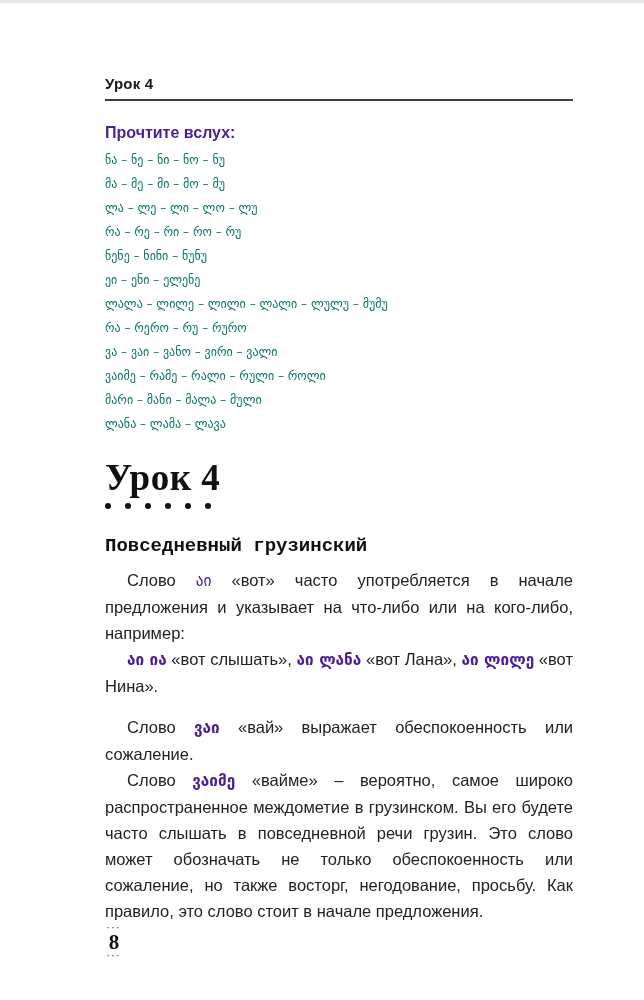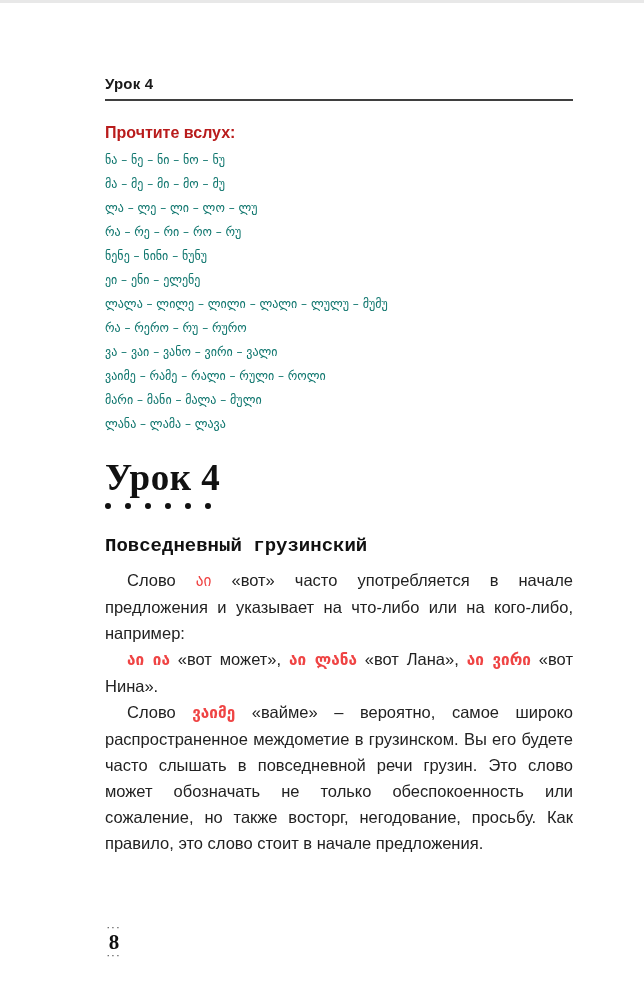--- a/index.html
+++ b/index.html
@@ -18,21 +18,21 @@
     margin-top:72px;
     font-size:15px;font-weight:700;color:#1a1a1a;
     letter-spacing:.2px;
   }
   .head-rule{
     margin-top:7px;height:2px;background:#3f3f3f;border:none;width:100%;
   }
   
   .instruction{
     margin:23px 0 6px 0;
-    font-size:16px;font-weight:700;color:#b91c1c;
+    font-size:16px;font-weight:700;color:#4c1d95;
   }
   .geo-lines{font-family:"DejaVu Sans",sans-serif;}
   .geo-line{
     font-size:12px;line-height:24px;color:#0f766e;
     white-space:nowrap;
   }
   
   .lesson-title{
     margin:20px 0 0 0;
     font-family:"Liberation Serif","DejaVu Serif",serif;
@@ -50,21 +50,21 @@
   
   .body-p{
     margin:0;
     font-size:16.5px;line-height:26px;
     text-align:justify;text-indent:22px;
     color:#222;
   }
   .body-p.gap{margin-top:15px;}
   .geo{
     font-family:"DejaVu Sans",sans-serif;
-    font-size:0.93em;color:#ef4444;
+    font-size:0.93em;color:#4c1d95;
   }
   .geo-b{font-weight:700;}
   
   .footer{
     position:absolute;left:101px;bottom:44px;
     text-align:center;width:26px;
     font-family:"Liberation Serif","DejaVu Serif",serif;
   }
   .folio-ornament{
     font-size:9px;line-height:6px;letter-spacing:2px;color:#1a1a1a;
@@ -107,21 +107,22 @@
         <span class="dot"></span>
         <span class="dot"></span>
         <span class="dot"></span>
         <span class="dot"></span>
       </div>
 
     <h2 class="section-title">Повседневный грузинский</h2>
 
     <div>
         <p class="body-p"><span>Слово </span><span class="geo">აი</span><span> «вот» часто употребляется в начале предложения и указывает на что-либо или на кого-либо, например:</span></p>
-        <p class="body-p"><span class="geo geo-b">აი ია</span><span> «вот может», </span><span class="geo geo-b">აი ლანა</span><span> «вот Лана», </span><span class="geo geo-b">აი ვირი</span><span> «вот Нина».</span></p>
+        <p class="body-p"><span class="geo geo-b">აი ია</span><span> «вот слышать», </span><span class="geo geo-b">აი ლანა</span><span> «вот Лана», </span><span class="geo geo-b">აი ლილე</span><span> «вот Нина».</span></p>
+        <p class="body-p gap"><span>Слово </span><span class="geo geo-b">ვაი</span><span> «вай» выражает обеспокоенность или сожаление.</span></p>
         <p class="body-p"><span>Слово </span><span class="geo geo-b">ვაიმე</span><span> «вайме» – вероятно, самое широко распространенное междометие в грузинском. Вы его будете часто слышать в повседневной речи грузин. Это слово может обозначать не только обеспокоенность или сожаление, но также восторг, негодование, просьбу. Как правило, это слово стоит в начале предложения.</span></p>
       </div>
 
   </div>
 
   <div class="footer">
     <div class="folio-ornament">···</div>
     <div class="folio-number">8</div>
     <div class="folio-ornament">···</div>
   </div>

